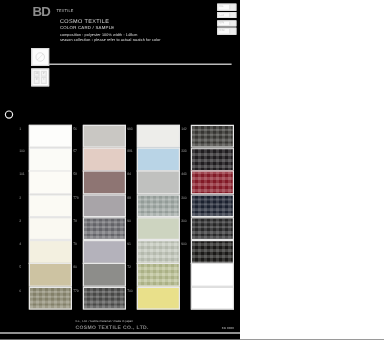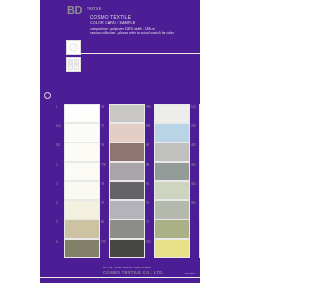--- a/index.html
+++ b/index.html
@@ -6,22 +6,21 @@
   body{
     width:200px;height:283px;
     background:#ffffff;
     font-family:"Liberation Sans", sans-serif;
     overflow:hidden;
     position:relative;
     color:#333;
   }
   .page{
     position:absolute;inset:0;
-    background:#4c1d95;
-    margin-left:40px;
+    background:#000000;
   }
 
   
   .header{
     position:absolute;left:0;top:0;width:200px;height:72px;
   }
   .brand-logo{
     position:absolute;left:27px;top:4px;
     font-size:11px;font-weight:bold;letter-spacing:-0.5px;
     color:#8e8e8e;

